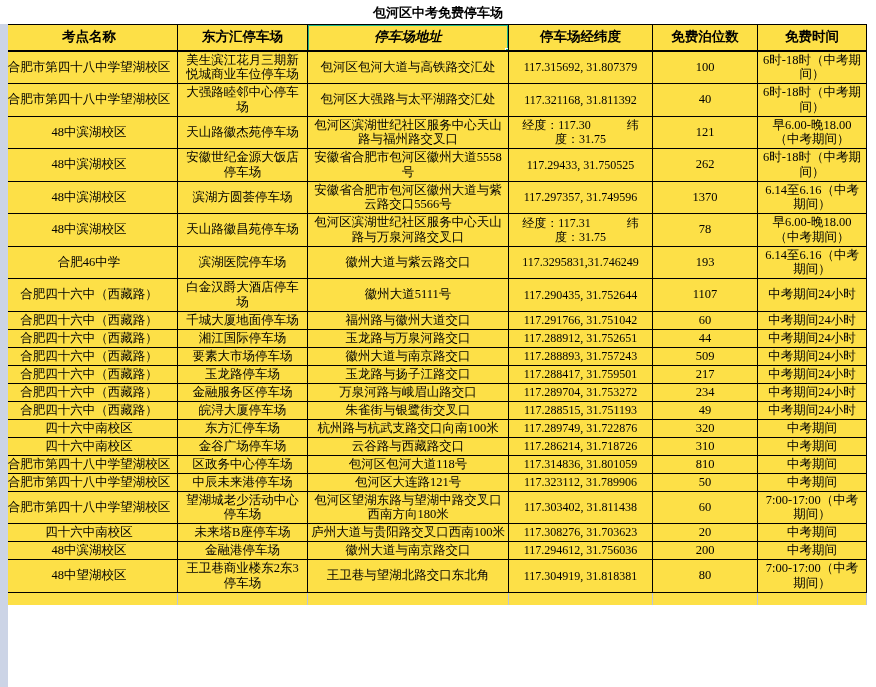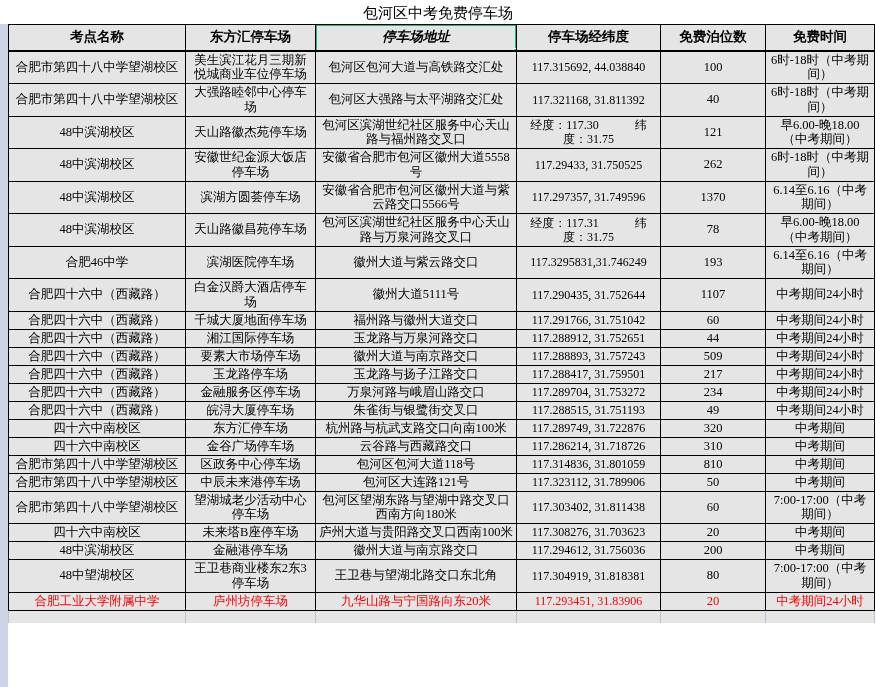--- a/index.html
+++ b/index.html
@@ -6,22 +6,22 @@
     --sel:#1eb584;
     --red:#ff0000;
     --strip:#ccd4e6;
     --grid-light:#b9c4d8;
   }
   *{box-sizing:border-box;margin:0;padding:0;}
   html,body{width:876px;height:687px;overflow:hidden;background:#fff;
     font-family:"Liberation Serif","DejaVu Serif",serif;}
   .screen{position:relative;width:876px;height:687px;overflow:hidden;background:#fff;}
   .left-strip{position:absolute;left:0;top:24px;width:8px;height:663px;background:var(--strip);}
-  .title{height:24px;line-height:26px;text-align:center;font-weight:normal;font-size:15px;color:#000;}
-  table{border-collapse:collapse;table-layout:fixed;width:866px;margin-left:8px;background:#e5e5e5;}
+  .title{height:24px;line-height:26px;text-align:center;font-weight:bold;font-size:13px;color:#000;}
+  table{border-collapse:collapse;table-layout:fixed;width:866px;background:#fde047;}
   col.c1{width:177px}col.c2{width:130px}col.c3{width:201px}
   col.c4{width:144px}col.c5{width:105px}col.c6{width:109px}
   th,td{border:1px solid #000;text-align:center;vertical-align:middle;
     padding:1px 3px;line-height:1.18;overflow:hidden;color:#000;}
   th{font-size:13.5px;font-weight:bold;height:26px;border-bottom-width:2px;}
   td{font-size:12.5px;white-space:pre-line;height:18px;}
   td:nth-child(4){font-size:12px;}
   tr.red-row td{color:var(--red);}
   th.selected{position:relative;font-style:italic;}
   .sel-box{position:absolute;left:-1px;top:-1px;right:-1px;bottom:-2px;
@@ -59,21 +59,21 @@
         <th>停车场经纬度</th>
         <th>免费泊位数</th>
         <th>免费时间</th>
       </tr>
     </thead>
     <tbody id="tbody">
         <tr>
     <td>合肥市第四十八中学望湖校区</td>
     <td>美生滨江花月三期新悦城商业车位停车场</td>
     <td>包河区包河大道与高铁路交汇处</td>
-    <td>117.315692, 44.038840</td>
+    <td>117.315692, 31.807379</td>
     <td>100</td>
     <td>6时-18时（中考期间）</td>
   </tr>
         <tr>
     <td>合肥市第四十八中学望湖校区</td>
     <td>大强路睦邻中心停车场</td>
     <td>包河区大强路与太平湖路交汇处</td>
     <td>117.321168, 31.811392</td>
     <td>40</td>
     <td>6时-18时（中考期间）</td>
@@ -231,28 +231,20 @@
     <td>中考期间</td>
   </tr>
         <tr>
     <td>48中望湖校区</td>
     <td>王卫巷商业楼东2东3停车场</td>
     <td>王卫巷与望湖北路交口东北角</td>
     <td>117.304919, 31.818381</td>
     <td>80</td>
     <td>7:00-17:00（中考期间）</td>
   </tr>
-        <tr class="red-row">
-    <td>合肥工业大学附属中学</td>
-    <td>庐州坊停车场</td>
-    <td>九华山路与宁国路向东20米</td>
-    <td>117.293451, 31.83906</td>
-    <td>20</td>
-    <td>中考期间24小时</td>
-  </tr>
         <tr class="ghost-row">
     <td></td>
     <td></td>
     <td></td>
     <td></td>
     <td></td>
     <td></td>
   </tr>
       </tbody>
   </table>

